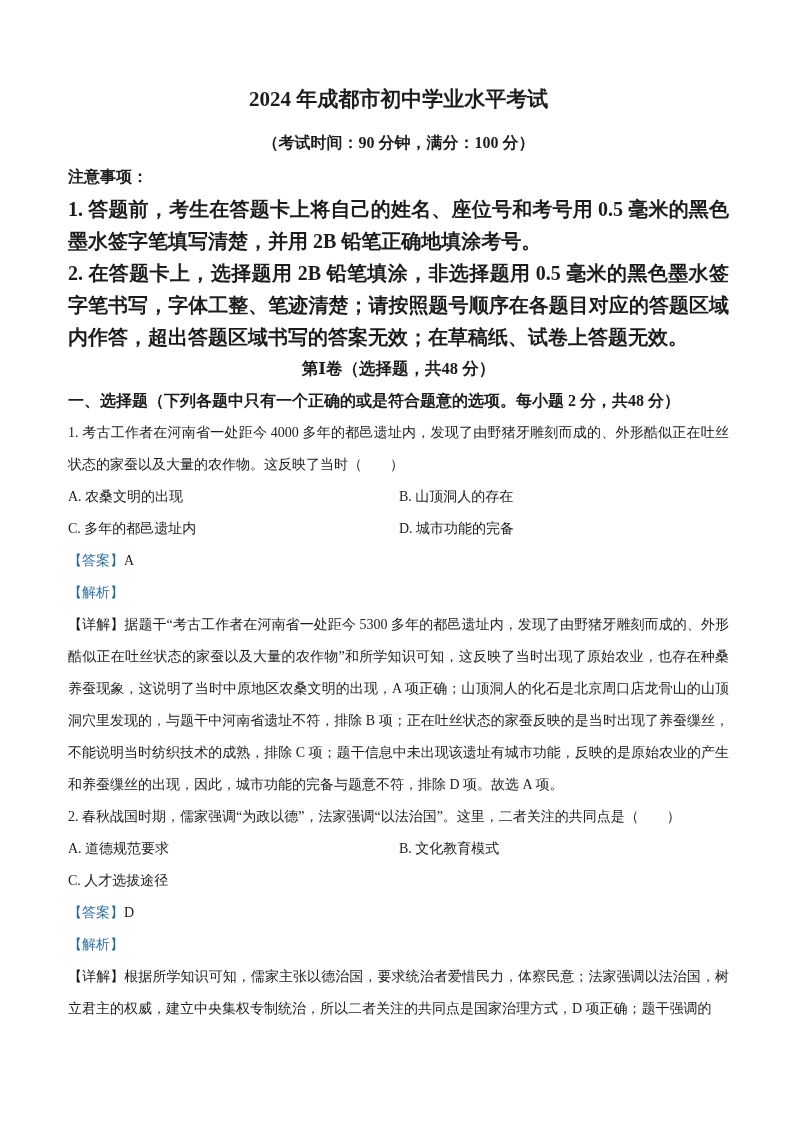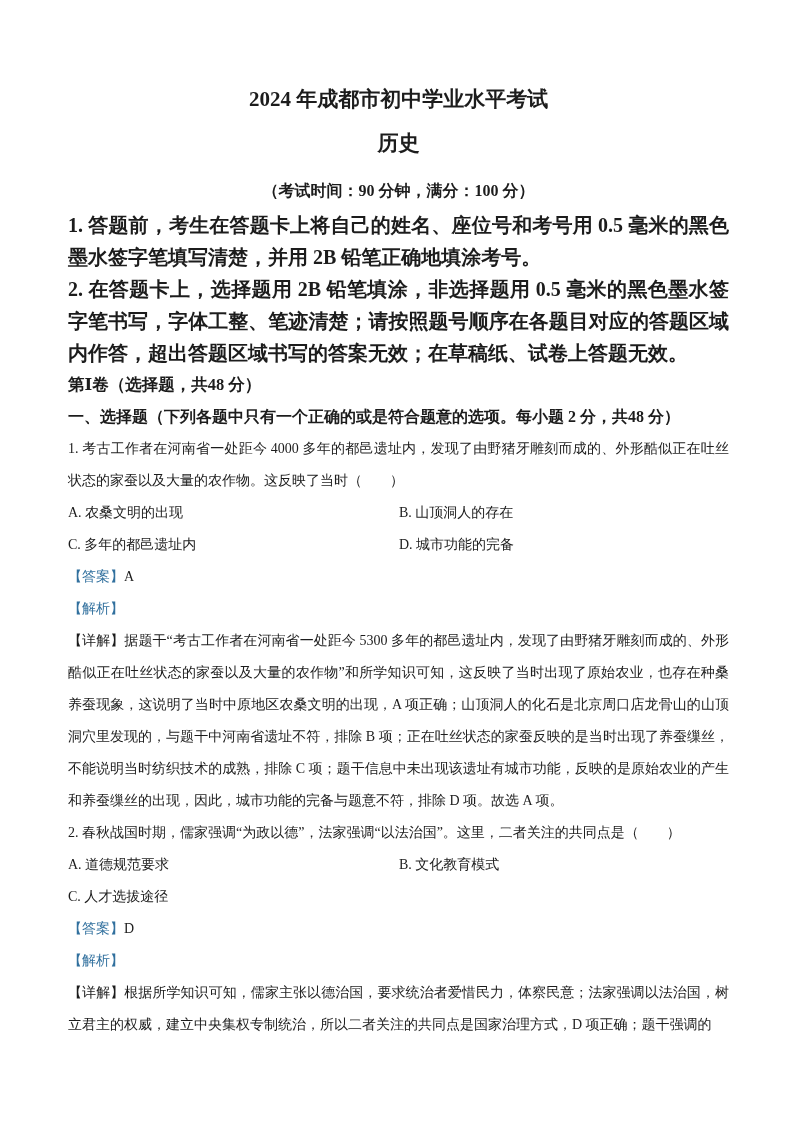--- a/index.html
+++ b/index.html
@@ -48,20 +48,21 @@
     font-weight: bold;
     line-height: 32px;
   }
   .notice-item {
     font-size: 20px;
     font-weight: bold;
     line-height: 32px;
     text-align: justify;
   }
   .volume-heading {
+    text-align: center;
     font-size: 16.5px;
     font-weight: bold;
     line-height: 32px;
   }
   .part-heading {
     font-size: 16px;
     font-weight: bold;
     line-height: 32px;
     text-align: justify;
   }
@@ -84,25 +85,25 @@
     color: var(--marker-blue, #31709e);
     text-align: right;
   }
 </style>
 </head>
 <body>
 
 <div class="page">
 
   <h1 class="doc-title">2024 年成都市初中学业水平考试</h1>
-  <h2 class="doc-subject">历史</h2>
   <div class="doc-info">（考试时间：90 分钟，满分：100 分）</div>
 
   <div class="body-flow">
 
+    <div class="notice-heading">注意事项：</div>
     <p class="notice-item">1. 答题前，考生在答题卡上将自己的姓名、座位号和考号用 0.5 毫米的黑色墨水签字笔填写清楚，并用 2B 铅笔正确地填涂考号。</p>
     <p class="notice-item">2. 在答题卡上，选择题用 2B 铅笔填涂，非选择题用 0.5 毫米的黑色墨水签字笔书写，字体工整、笔迹清楚；请按照题号顺序在各题目对应的答题区域内作答，超出答题区域书写的答案无效；在草稿纸、试卷上答题无效。</p>
 
     <div class="volume-heading">第Ⅰ卷（选择题，共48 分）</div>
     <div class="part-heading">一、选择题（下列各题中只有一个正确的或是符合题意的选项。每小题 2 分，共48 分）</div>
 
     <div>
       <p class="stem">1. 考古工作者在河南省一处距今 4000 多年的都邑遗址内，发现了由野猪牙雕刻而成的、外形酷似正在吐丝状态的家蚕以及大量的农作物。这反映了当时（　　）</p>
       <div class="opts">
         <span>A. 农桑文明的出现</span>

